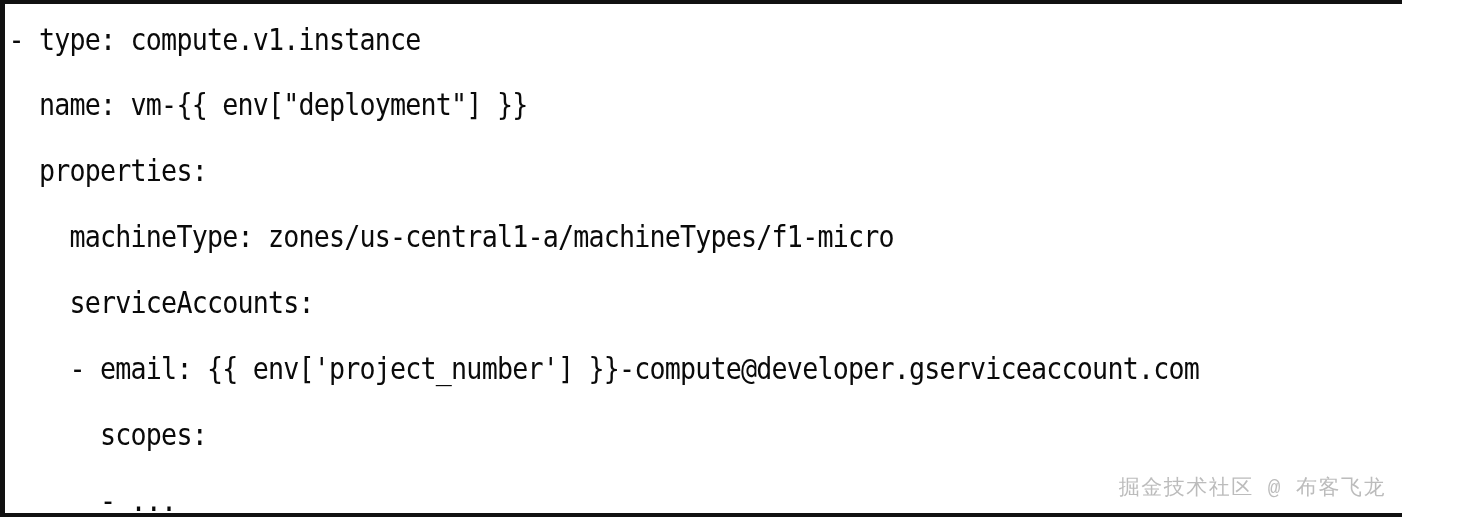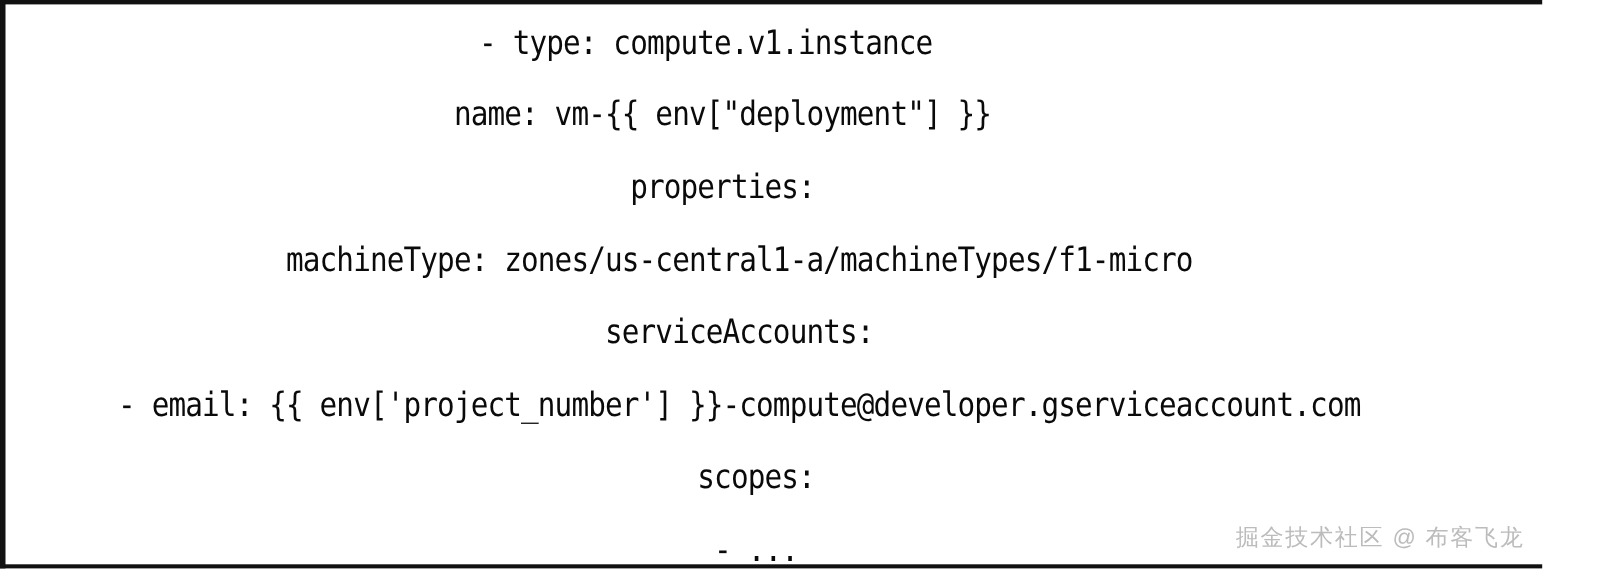--- a/index.html
+++ b/index.html
@@ -11,21 +11,20 @@
     font-family: "DejaVu Sans Mono", "Liberation Mono", monospace;
   }
 
   #code-figure {
     position: relative;
     width: 1402px;
     height: 517px;
     box-sizing: border-box;
     background: #ffffff;
     overflow: hidden;
-    text-align: center;
   }
 
   
   .code-frame {
     position: absolute;
     left: 0;
     top: 0;
     width: 1459px;
     height: 517px;
     box-sizing: border-box;
@@ -69,21 +68,21 @@
   .code-line.ln-4 { top: 266px; }
   .code-line.ln-5 { top: 332px; }
   .code-line.ln-6 { top: 398px; }
   .code-line.ln-7 { top: 464px; }
 
   
   .watermark {
     position: absolute;
     right: 16px;
     bottom: 18px;
-    font-family: Liberation Sans, sans-serif;
+    font-family: Liberation Mono, monospace;
     font-size: 21px;
     line-height: 1;
     color: #bcbcbc;
     letter-spacing: 1.5px;
     white-space: nowrap;
     user-select: none;
     pointer-events: none;
   }
 </style>
 </head>

